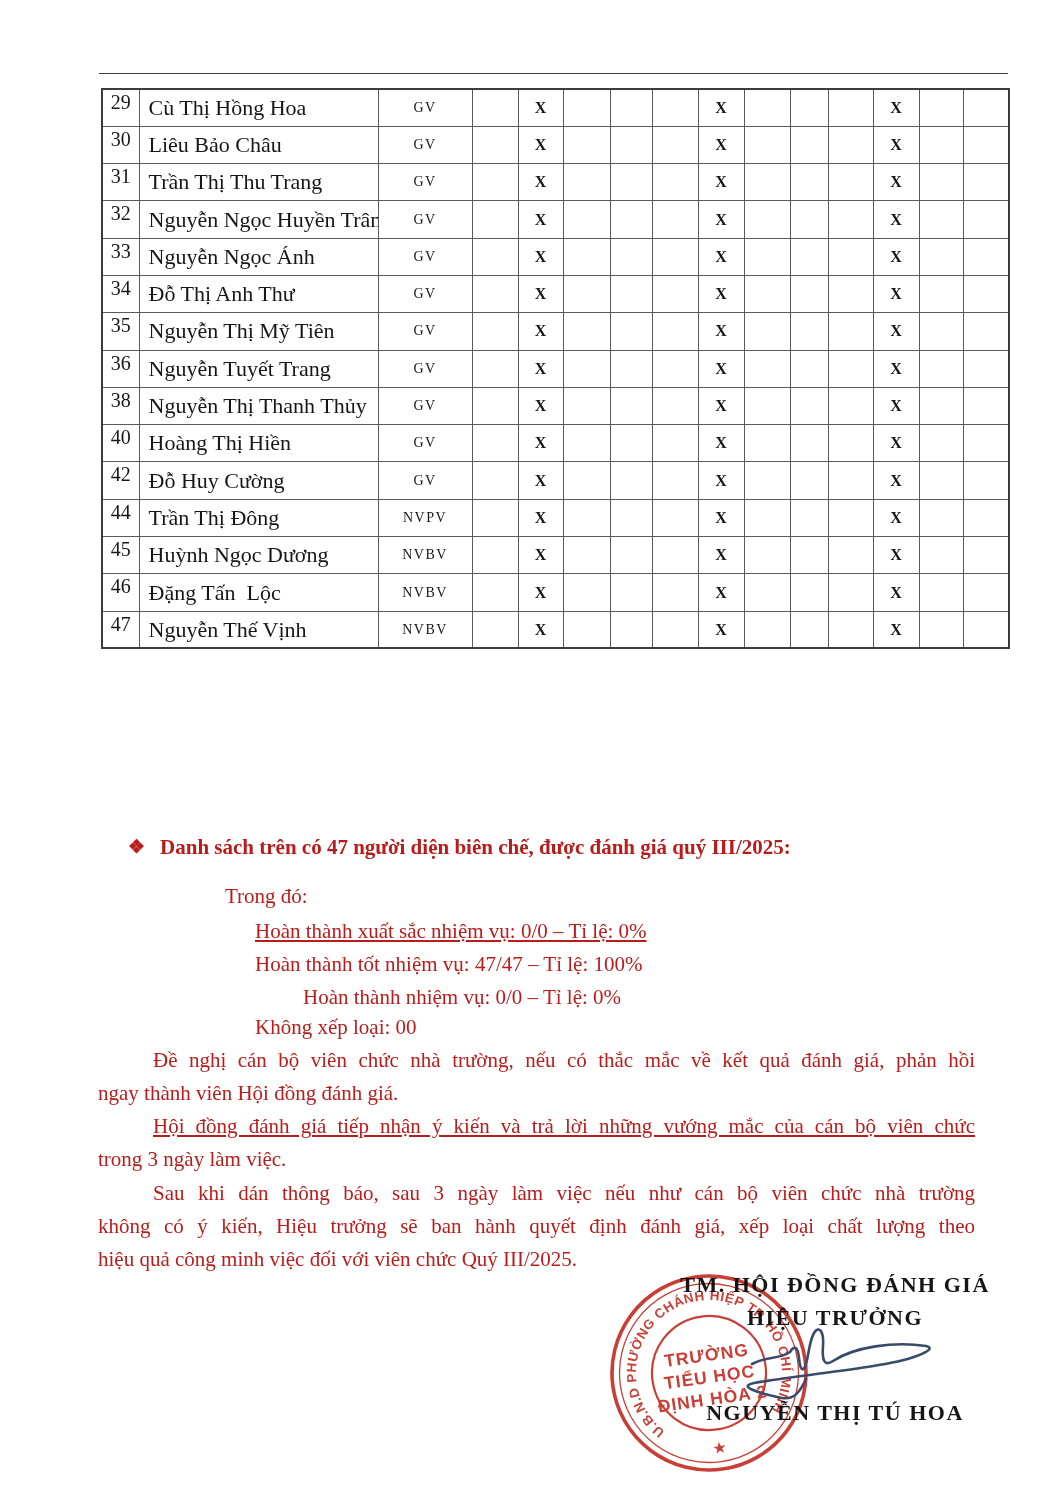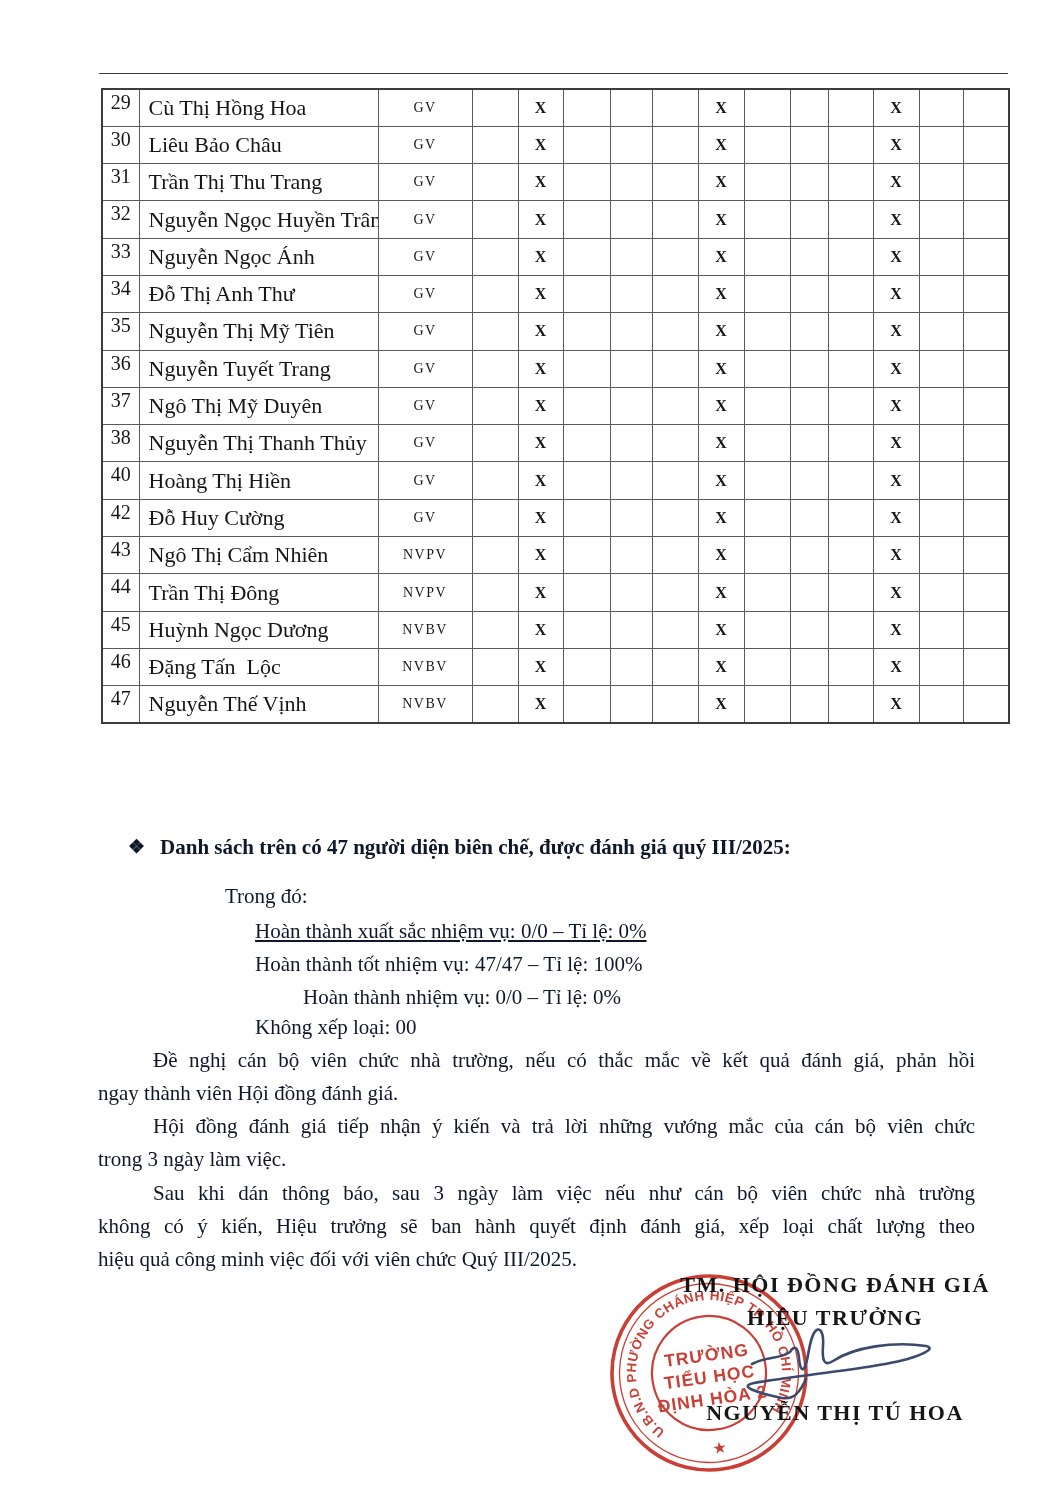--- a/index.html
+++ b/index.html
@@ -13,21 +13,21 @@
               border-collapse:collapse;table-layout:fixed;
               border:2px solid #3c3c3c;}
   table.staff tr{height:37.3px;}
   table.staff td{border:1px solid #5a5a5a;overflow:hidden;}
   td.cell-stt{vertical-align:top;text-align:center;font-size:20px;padding-top:2px;line-height:21px;}
   td.cell-name{vertical-align:middle;font-size:22px;padding-left:9px;white-space:pre;}
   td.cell-pos{vertical-align:middle;text-align:center;font-size:14px;letter-spacing:1.5px;}
   td.cell-mark{vertical-align:middle;text-align:center;font-size:16px;font-weight:600;}
 
   
-  .ln{position:absolute;font-size:21px;color:#0f172a;}
+  .ln{position:absolute;font-size:21px;color:#b91c1c;}
   .heading{left:128px;top:835px;font-weight:bold;white-space:nowrap;}
   .heading .bullet{display:inline-block;margin-right:15px;font-size:19px;transform:translateY(-1px);}
   .intro{left:225px;top:884px;white-space:nowrap;}
   .sum{left:255px;white-space:nowrap;}
   .para{left:98px;width:877px;box-sizing:border-box;}
   .indent{padding-left:55px;}
   .just{text-align:justify;text-align-last:justify;}
 
   
   .sig-line{position:absolute;left:640px;width:390px;text-align:center;
@@ -196,37 +196,20 @@
           <td class="cell-mark"></td>
           <td class="cell-mark">X</td>
           <td class="cell-mark"></td>
           <td class="cell-mark"></td>
           <td class="cell-mark"></td>
           <td class="cell-mark">X</td>
           <td class="cell-mark"></td>
           <td class="cell-mark"></td>
         </tr>
         <tr>
-          <td class="cell-stt">37</td>
-          <td class="cell-name">Ngô Thị Mỹ Duyên</td>
-          <td class="cell-pos">GV</td>
-          <td class="cell-mark"></td>
-          <td class="cell-mark">X</td>
-          <td class="cell-mark"></td>
-          <td class="cell-mark"></td>
-          <td class="cell-mark"></td>
-          <td class="cell-mark">X</td>
-          <td class="cell-mark"></td>
-          <td class="cell-mark"></td>
-          <td class="cell-mark"></td>
-          <td class="cell-mark">X</td>
-          <td class="cell-mark"></td>
-          <td class="cell-mark"></td>
-        </tr>
-        <tr>
           <td class="cell-stt">38</td>
           <td class="cell-name">Nguyễn Thị Thanh Thủy</td>
           <td class="cell-pos">GV</td>
           <td class="cell-mark"></td>
           <td class="cell-mark">X</td>
           <td class="cell-mark"></td>
           <td class="cell-mark"></td>
           <td class="cell-mark"></td>
           <td class="cell-mark">X</td>
           <td class="cell-mark"></td>
@@ -250,37 +233,20 @@
           <td class="cell-mark"></td>
           <td class="cell-mark"></td>
           <td class="cell-mark">X</td>
           <td class="cell-mark"></td>
           <td class="cell-mark"></td>
         </tr>
         <tr>
           <td class="cell-stt">42</td>
           <td class="cell-name">Đỗ Huy Cường</td>
           <td class="cell-pos">GV</td>
-          <td class="cell-mark"></td>
-          <td class="cell-mark">X</td>
-          <td class="cell-mark"></td>
-          <td class="cell-mark"></td>
-          <td class="cell-mark"></td>
-          <td class="cell-mark">X</td>
-          <td class="cell-mark"></td>
-          <td class="cell-mark"></td>
-          <td class="cell-mark"></td>
-          <td class="cell-mark">X</td>
-          <td class="cell-mark"></td>
-          <td class="cell-mark"></td>
-        </tr>
-        <tr>
-          <td class="cell-stt">43</td>
-          <td class="cell-name">Ngô Thị Cẩm Nhiên</td>
-          <td class="cell-pos">NVPV</td>
           <td class="cell-mark"></td>
           <td class="cell-mark">X</td>
           <td class="cell-mark"></td>
           <td class="cell-mark"></td>
           <td class="cell-mark"></td>
           <td class="cell-mark">X</td>
           <td class="cell-mark"></td>
           <td class="cell-mark"></td>
           <td class="cell-mark"></td>
           <td class="cell-mark">X</td>
@@ -367,21 +333,21 @@
   <div>
       <div class="ln sum" style="top: 919px; text-decoration: underline;">Hoàn thành xuất sắc nhiệm vụ: 0/0 – Tỉ lệ: 0%</div>
       <div class="ln sum" style="top: 952px;">Hoàn thành tốt nhiệm vụ: 47/47 – Tỉ lệ: 100%</div>
       <div class="ln sum" style="top: 985px; margin-left: 48px;">Hoàn thành nhiệm vụ: 0/0 – Tỉ lệ: 0%</div>
       <div class="ln sum" style="top: 1015px;">Không xếp loại: 00</div>
     </div>
 
   <div>
       <div class="ln para indent just" style="top: 1048px;">Đề nghị cán bộ viên chức nhà trường, nếu có thắc mắc về kết quả đánh giá, phản hồi</div>
       <div class="ln para" style="top: 1081px;">ngay thành viên Hội đồng đánh giá.</div>
-      <div class="ln para indent just" style="top: 1114px;">Hội đồng đánh giá tiếp nhận ý kiến và trả lời những vướng mắc của cán bộ viên chức</div>
+      <div class="ln para indent just" style="top: 1114px; text-decoration: underline;">Hội đồng đánh giá tiếp nhận ý kiến và trả lời những vướng mắc của cán bộ viên chức</div>
       <div class="ln para" style="top: 1147px;">trong 3 ngày làm việc.</div>
       <div class="ln para indent just" style="top: 1181px;">Sau khi dán thông báo, sau 3 ngày làm việc nếu như cán bộ viên chức nhà trường</div>
       <div class="ln para just" style="top: 1214px;">không có ý kiến, Hiệu trưởng sẽ ban hành quyết định đánh giá, xếp loại chất lượng theo</div>
       <div class="ln para" style="top: 1247px;">hiệu quả công minh việc đối với viên chức Quý III/2025.</div>
     </div>
 
   <div class="sig-line sig-org">TM. HỘI ĐỒNG ĐÁNH GIÁ</div>
   <div class="sig-line sig-title">HIỆU TRƯỞNG</div>
   <div class="sig-line sig-name">NGUYỄN THỊ TÚ HOA</div>
 

